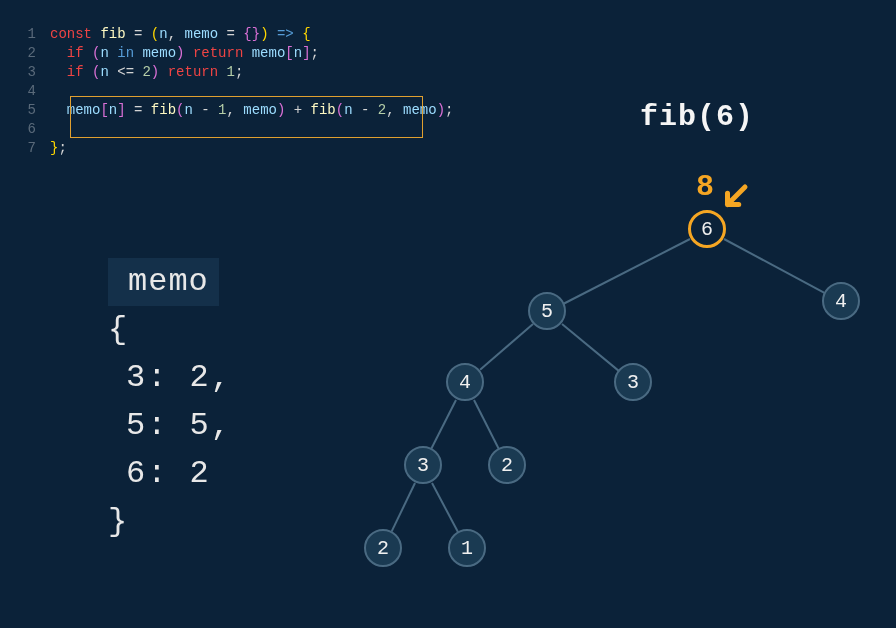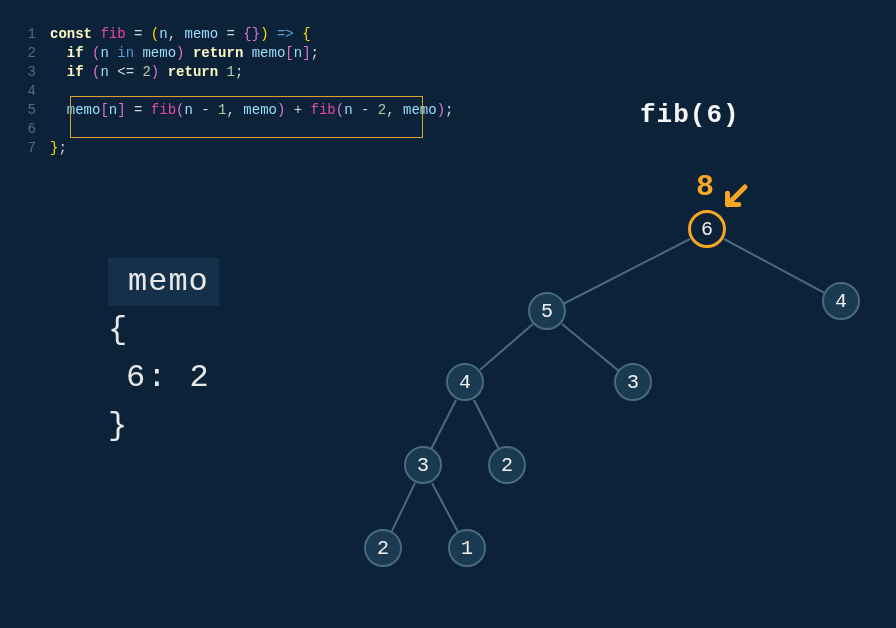--- a/index.html
+++ b/index.html
@@ -25,39 +25,39 @@
     .line-num {
       width: 30px;
       text-align: right;
       color: #5a6a7a;
       padding-right: 14px;
       user-select: none;
     }
     .code-content {
       white-space: pre;
     }
-    .kw-purple { color: #fef9c3; font-weight: bold; }
+    .kw-purple { color: #ef4444; }
     .kw-blue { color: #569cd6; }
-    .fn-yellow { color: #ec4899; text-align: right; }
+    .fn-yellow { color: #fef9c3; text-align: right; }
     .var-cyan { color: #9cdcfe; }
     .op { color: #d4d4d4; }
     .brace-yellow { color: #ffd700; }
     .brace-purple { color: #da70d6; }
     .num-green { color: #b5cea8; }
     .guide { color: #4a5a6a; }
     .highlight-box {
       position: absolute;
       border: 1px solid #e0a030;
       pointer-events: none;
     }
     .fib-title {
       position: absolute;
       top: 100px;
       left: 640px;
-      font-size: 26px;
+      font-size: 30px;
       font-weight: bold;
       color: #f5f5f5;
       letter-spacing: 1px;
     }
     .result-annotation {
       position: absolute;
       top: 170px;
       left: 696px;
       font-size: 30px;
       font-weight: bold;
@@ -158,20 +158,22 @@
 
 <div class="result-annotation">8</div>
 <svg class="arrow-icon" viewBox="0 0 24 24">
   <path d="M 20 4 L 6 18 M 6 18 L 6 9 M 6 18 L 15 18" stroke="#f5a623" stroke-width="4" fill="none" stroke-linecap="round" stroke-linejoin="round"></path>
 </svg>
 
 <div class="memo-block">
   <div class="memo-title">memo</div>
   <div>{</div>
   <div id="memo-entries">
+      <div class="entry">3: 2,</div>
+      <div class="entry">5: 5,</div>
       <div class="entry">6: 2</div>
     </div>
   <div>}</div>
 </div>
 
 <div class="tree-area" id="tree-area">
     <div class="edge" style="left: 340.091px; top: 27.6657px; width: 141.789px; transform: rotate(152.865deg);"></div>
     <div class="edge" style="left: 373.737px; top: 27.993px; width: 114.118px; transform: rotate(28.2497deg);"></div>
     <div class="edge" style="left: 182.636px; top: 113.437px; width: 70.4666px; transform: rotate(139.112deg);"></div>
     <div class="edge" style="left: 211.652px; top: 113.096px; width: 73.5213px; transform: rotate(39.5424deg);"></div>

